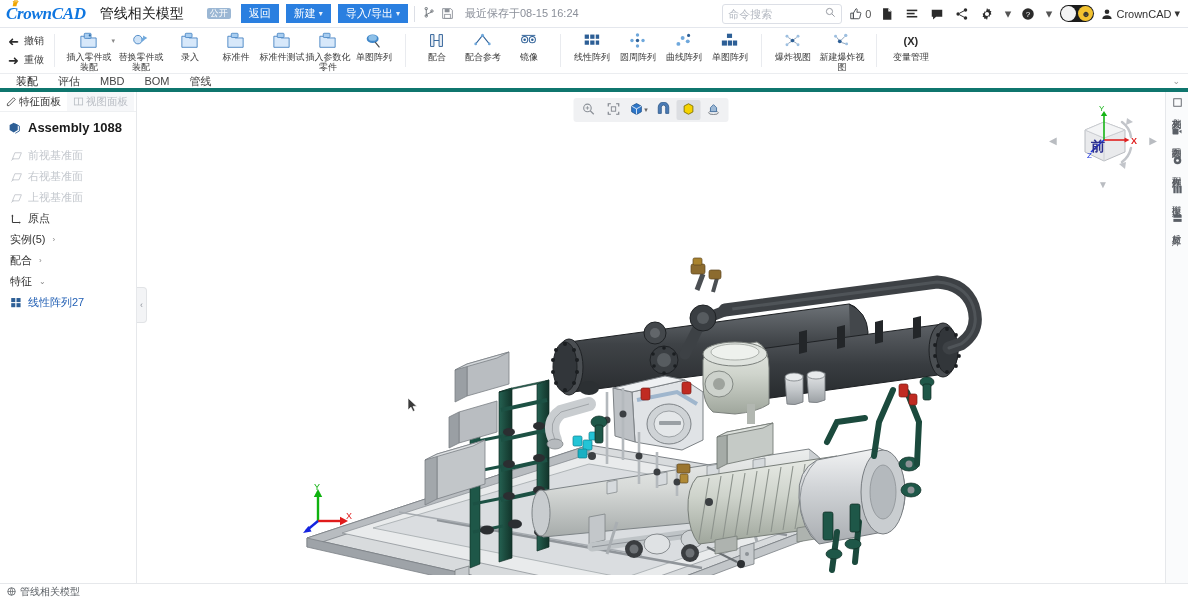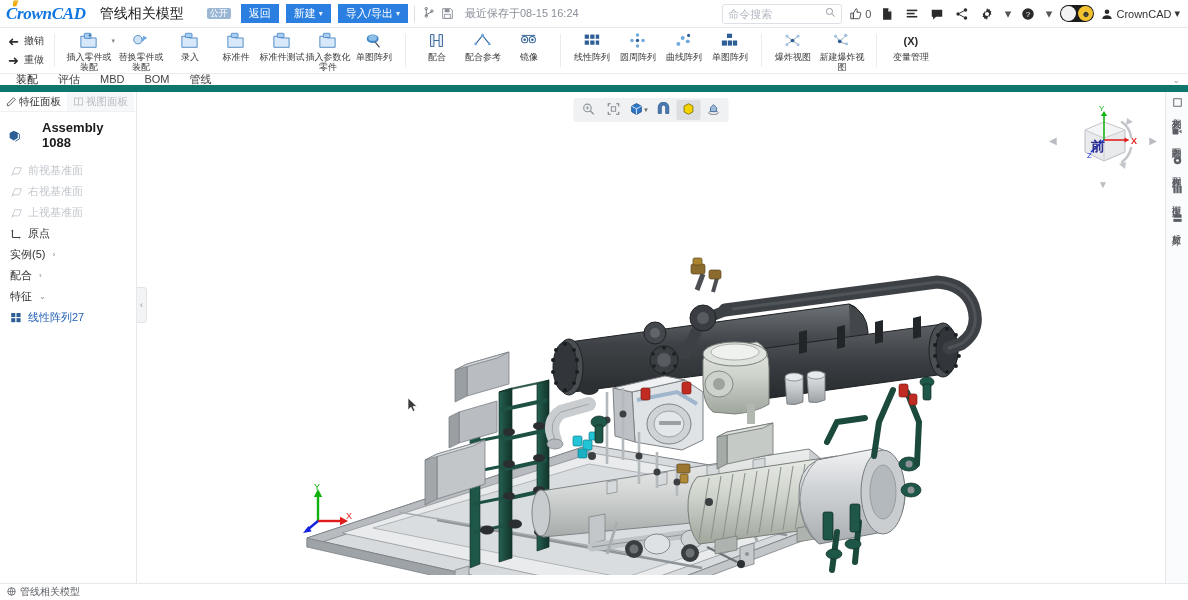--- a/index.html
+++ b/index.html
@@ -88,21 +88,21 @@
     margin-top: 2px; max-width: 50px; word-break: break-all;
   }
   .rb-caret { position: absolute; right: 0px; top: 9px; font-size: 7px; color: #888; }
   .undo-col { display: flex; flex-direction: column; justify-content: center; gap: 4px; padding: 0 6px; }
   .undo-row { display: flex; align-items: center; gap: 5px; cursor: pointer; font-size: 10px; color: #3c3c3c; }
   .arrow-ico { font-size: 13px; color: #2b2b2b; }
 
   
   .tabsrow {
     height: 18px; min-height: 18px; display: flex; align-items: center;
-    border-bottom: 7px solid #0f766e; padding-left: 6px; background: #fff;
+    border-bottom: 4px solid #0f766e; padding-left: 6px; background: #fff;
   }
   .tab-it { font-size: 11px; color: #444; padding: 0 10px; cursor: pointer; line-height: 17px; }
   .tab-it.active { color: #1a1a1a; }
   .tabsrow-caret { margin-left: auto; padding-right: 8px; color: #999; font-size: 9px; cursor: pointer; }
 
   
   .body { flex: 1; display: flex; position: relative; min-height: 0; }
 
   
   .leftpanel {
@@ -110,21 +110,21 @@
     display: flex; flex-direction: column;
   }
   .panel-tabs { display: flex; align-items: center; height: 20px; border-bottom: 1px solid #eef0f2; }
   .ptab {
     display: flex; align-items: center; gap: 2px; font-size: 10.5px;
     padding: 0 6px; height: 100%; cursor: pointer; color: #333;
   }
   .ptab.dim { color: #b9bdc4; background: #f6f7f9; }
   .tree { padding: 8px 6px 0 6px; overflow: hidden; }
   .tree-root {
-    display: flex; align-items: center; gap: 21px; font-size: 13px;
+    display: flex; align-items: center; gap: 7px; font-size: 13px;
     font-weight: bold; color: #1a1a1a; margin-bottom: 10px; padding-left: 2px;
   }
   .tree-node {
     display: flex; align-items: center; gap: 5px; font-size: 11px;
     color: #333; height: 21px; padding-left: 4px; cursor: pointer;
   }
   .tree-node.disabled { color: #c3c7cd; }
   .tree-node .exp { font-size: 8px; color: #888; margin-left: 2px; }
   .tree-ico { width: 13px; height: 13px; display: flex; align-items: center; justify-content: center; flex-shrink: 0; }
 

